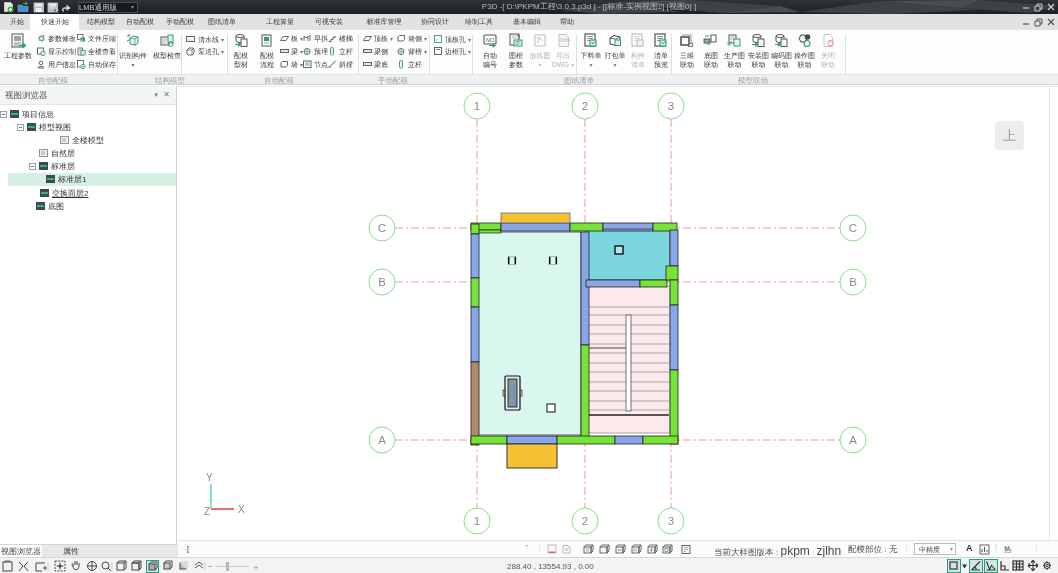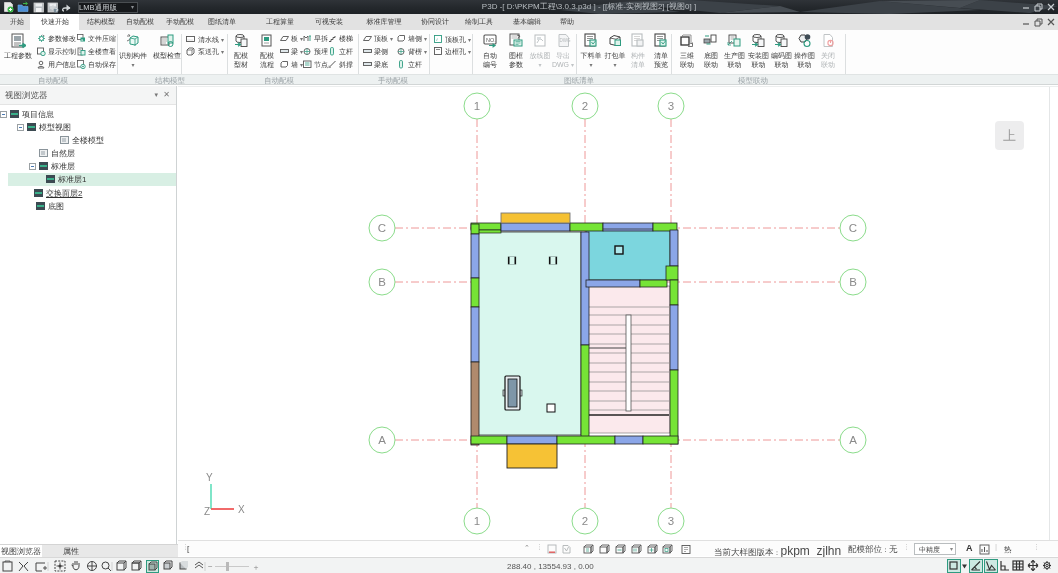--- a/index.html
+++ b/index.html
@@ -489,21 +489,21 @@
 </div>
 
 <div id="lpanel">
   <div id="lphead">视图浏览器<span style="position:absolute;right:18px;top:0;color:#777;font-size:7px;">▾</span><span style="position:absolute;right:6px;top:0;color:#777;font-size:8px;">✕</span></div>
   <div class="trow" style="left:0;top:22px;"><span class="expbox"></span><span class="ticon"></span>项目信息</div>
   <div class="trow" style="left:17px;top:35px;"><span class="expbox"></span><span class="ticon"></span>模型视图</div>
   <div class="trow" style="left:39px;top:48px;padding-left:21px;"><span class="gicon"></span>全楼模型</div>
   <div class="trow" style="left:39px;top:61px;"><span class="gicon"></span>自然层</div>
   <div class="trow" style="left:29px;top:74px;"><span class="expbox"></span><span class="ticon"></span>标准层</div>
   <div class="trow sel" style="top:87px;"><span style="margin-left:38px;"></span><span class="ticon"></span>标准层1</div>
-  <div class="trow" style="left:34px;top:101px;text-decoration:underline;"><span class="ticon"></span>交换面层2</div>
+  <div class="trow" style="left:40px;top:101px;text-decoration:underline;"><span class="ticon"></span>交换面层2</div>
   <div class="trow" style="left:36px;top:114px;"><span class="ticon"></span>底图</div>
 </div>
 <div id="lptabs">
   <div class="lptab" style="left:0;width:42px;background:#fff;">视图浏览器</div>
   <div class="lptab" style="left:42px;width:30px;margin-left:14px;">属性</div>
 </div>
 
 <div id="canvas">
   <div id="compass">上</div>
   <div style="position:absolute;left:871px;top:0;width:1px;height:454px;background:#e4e6e7;"></div>

